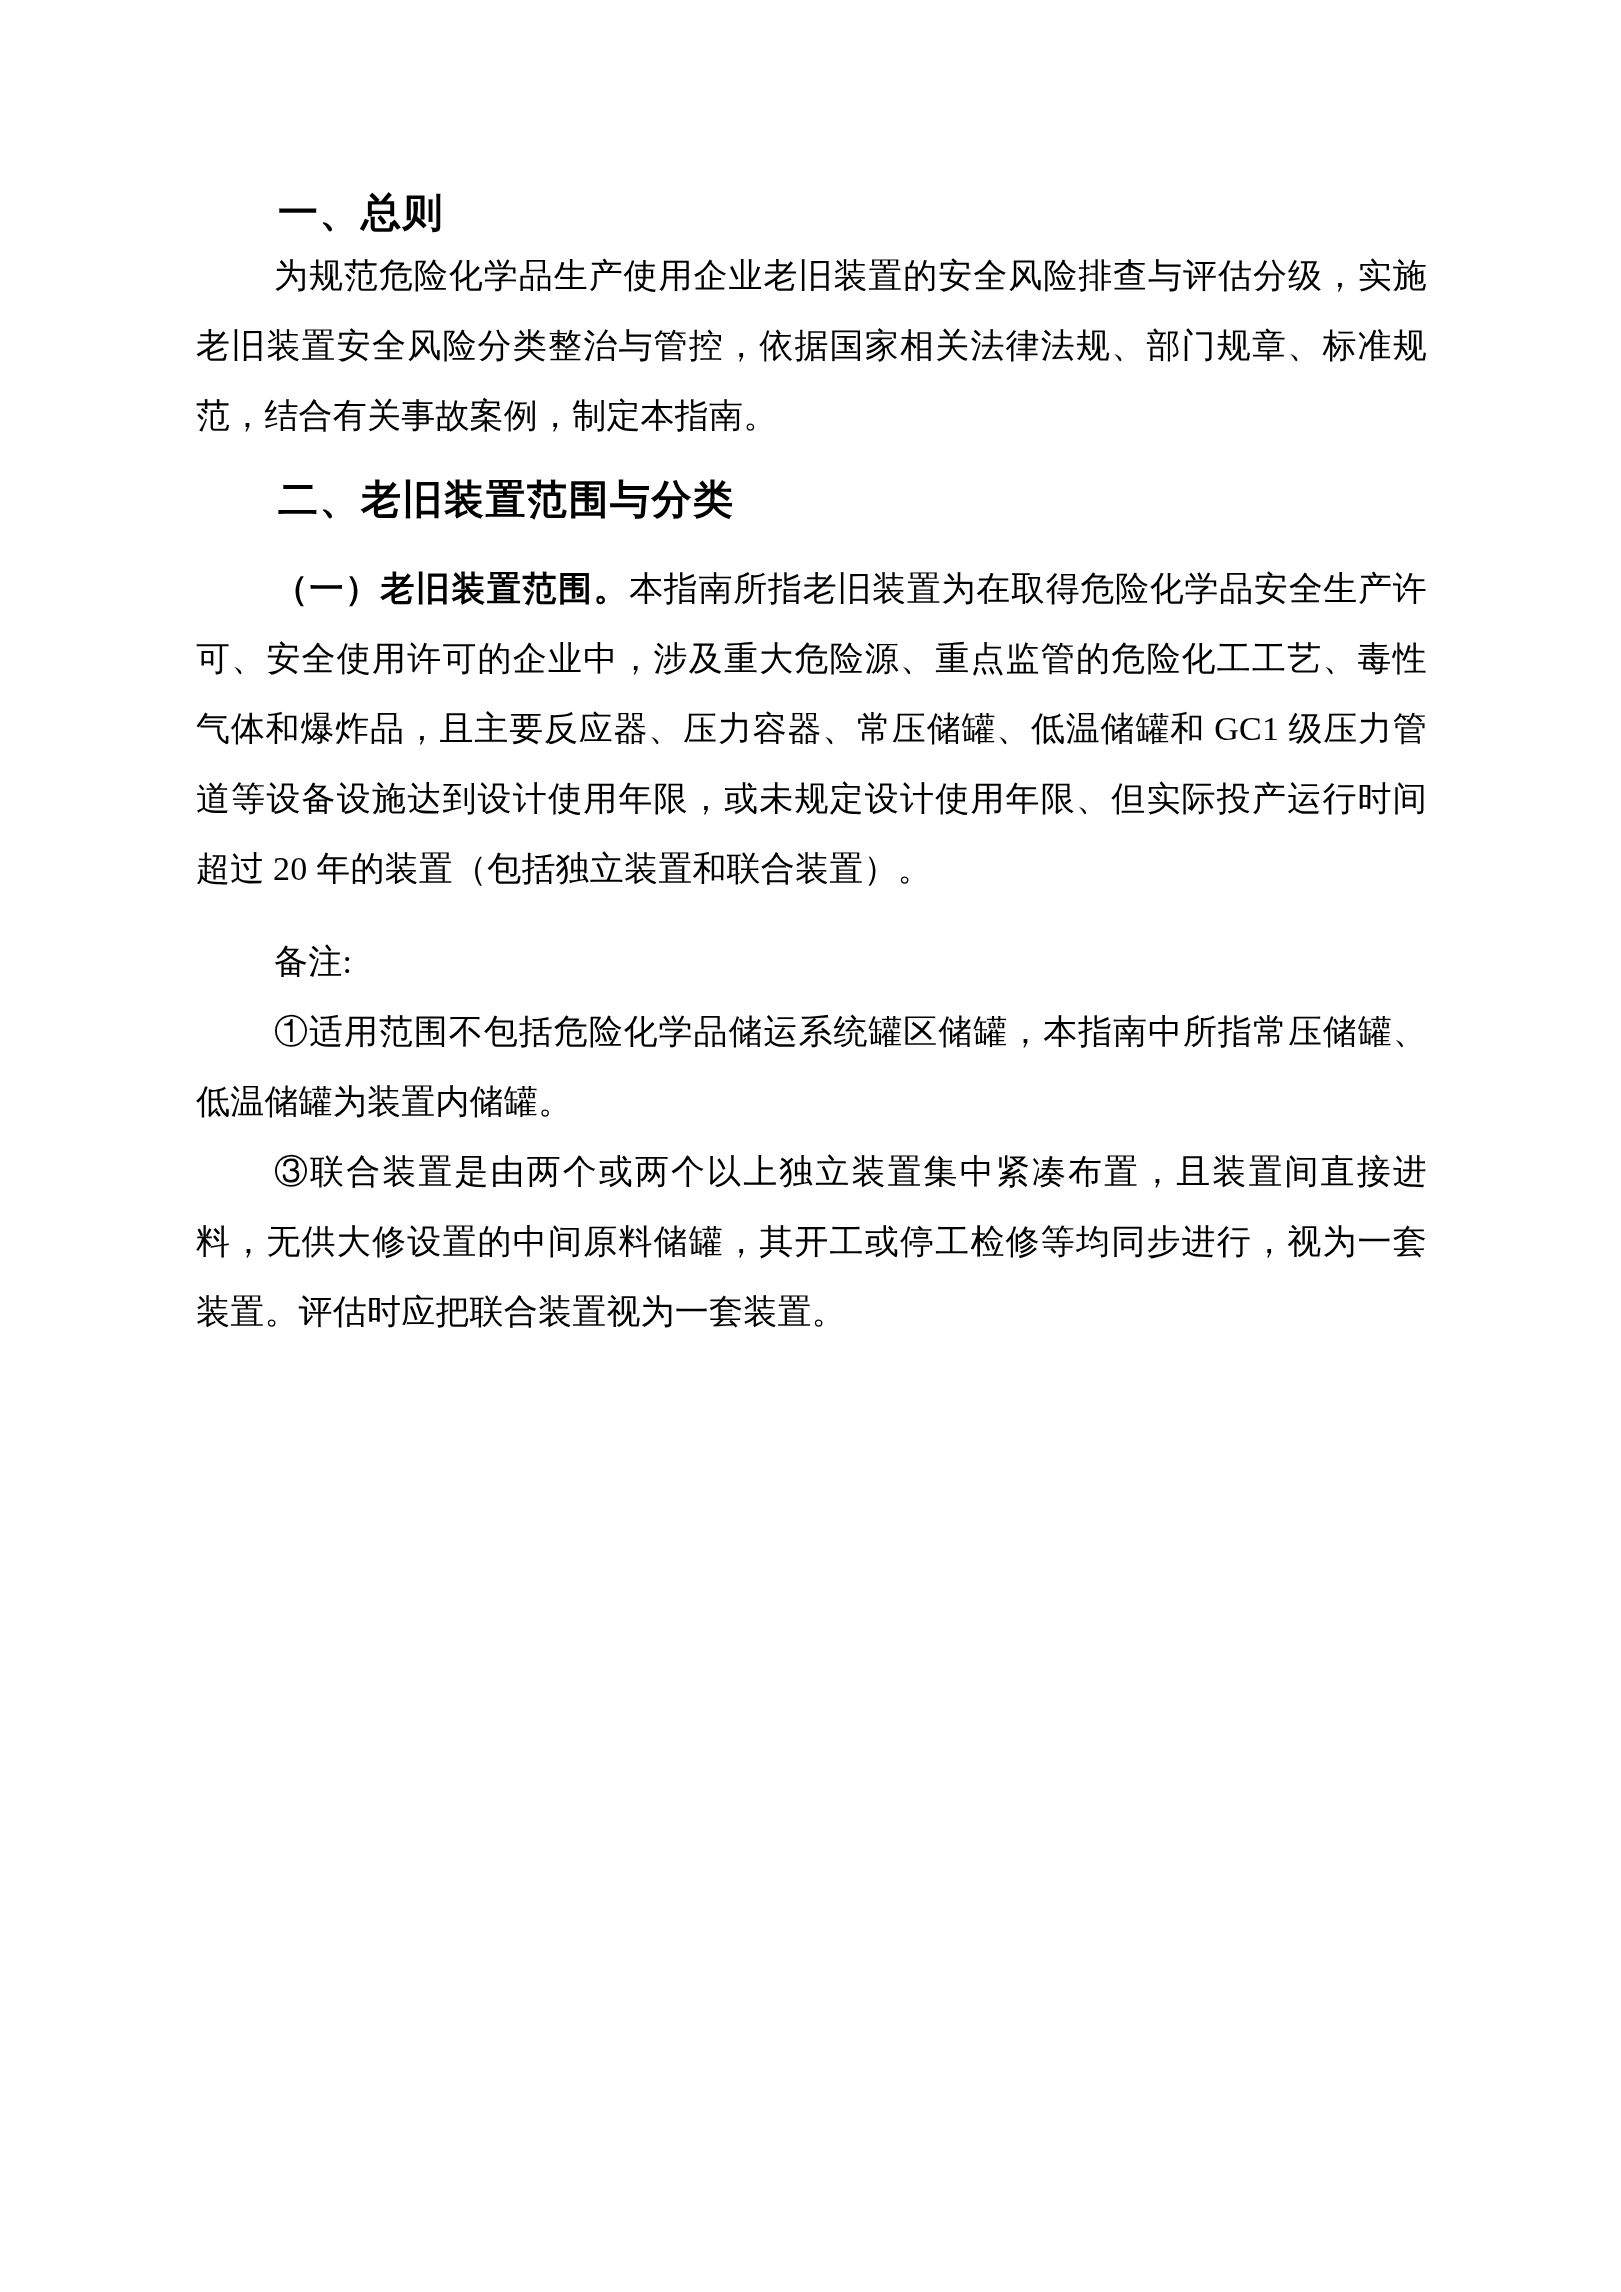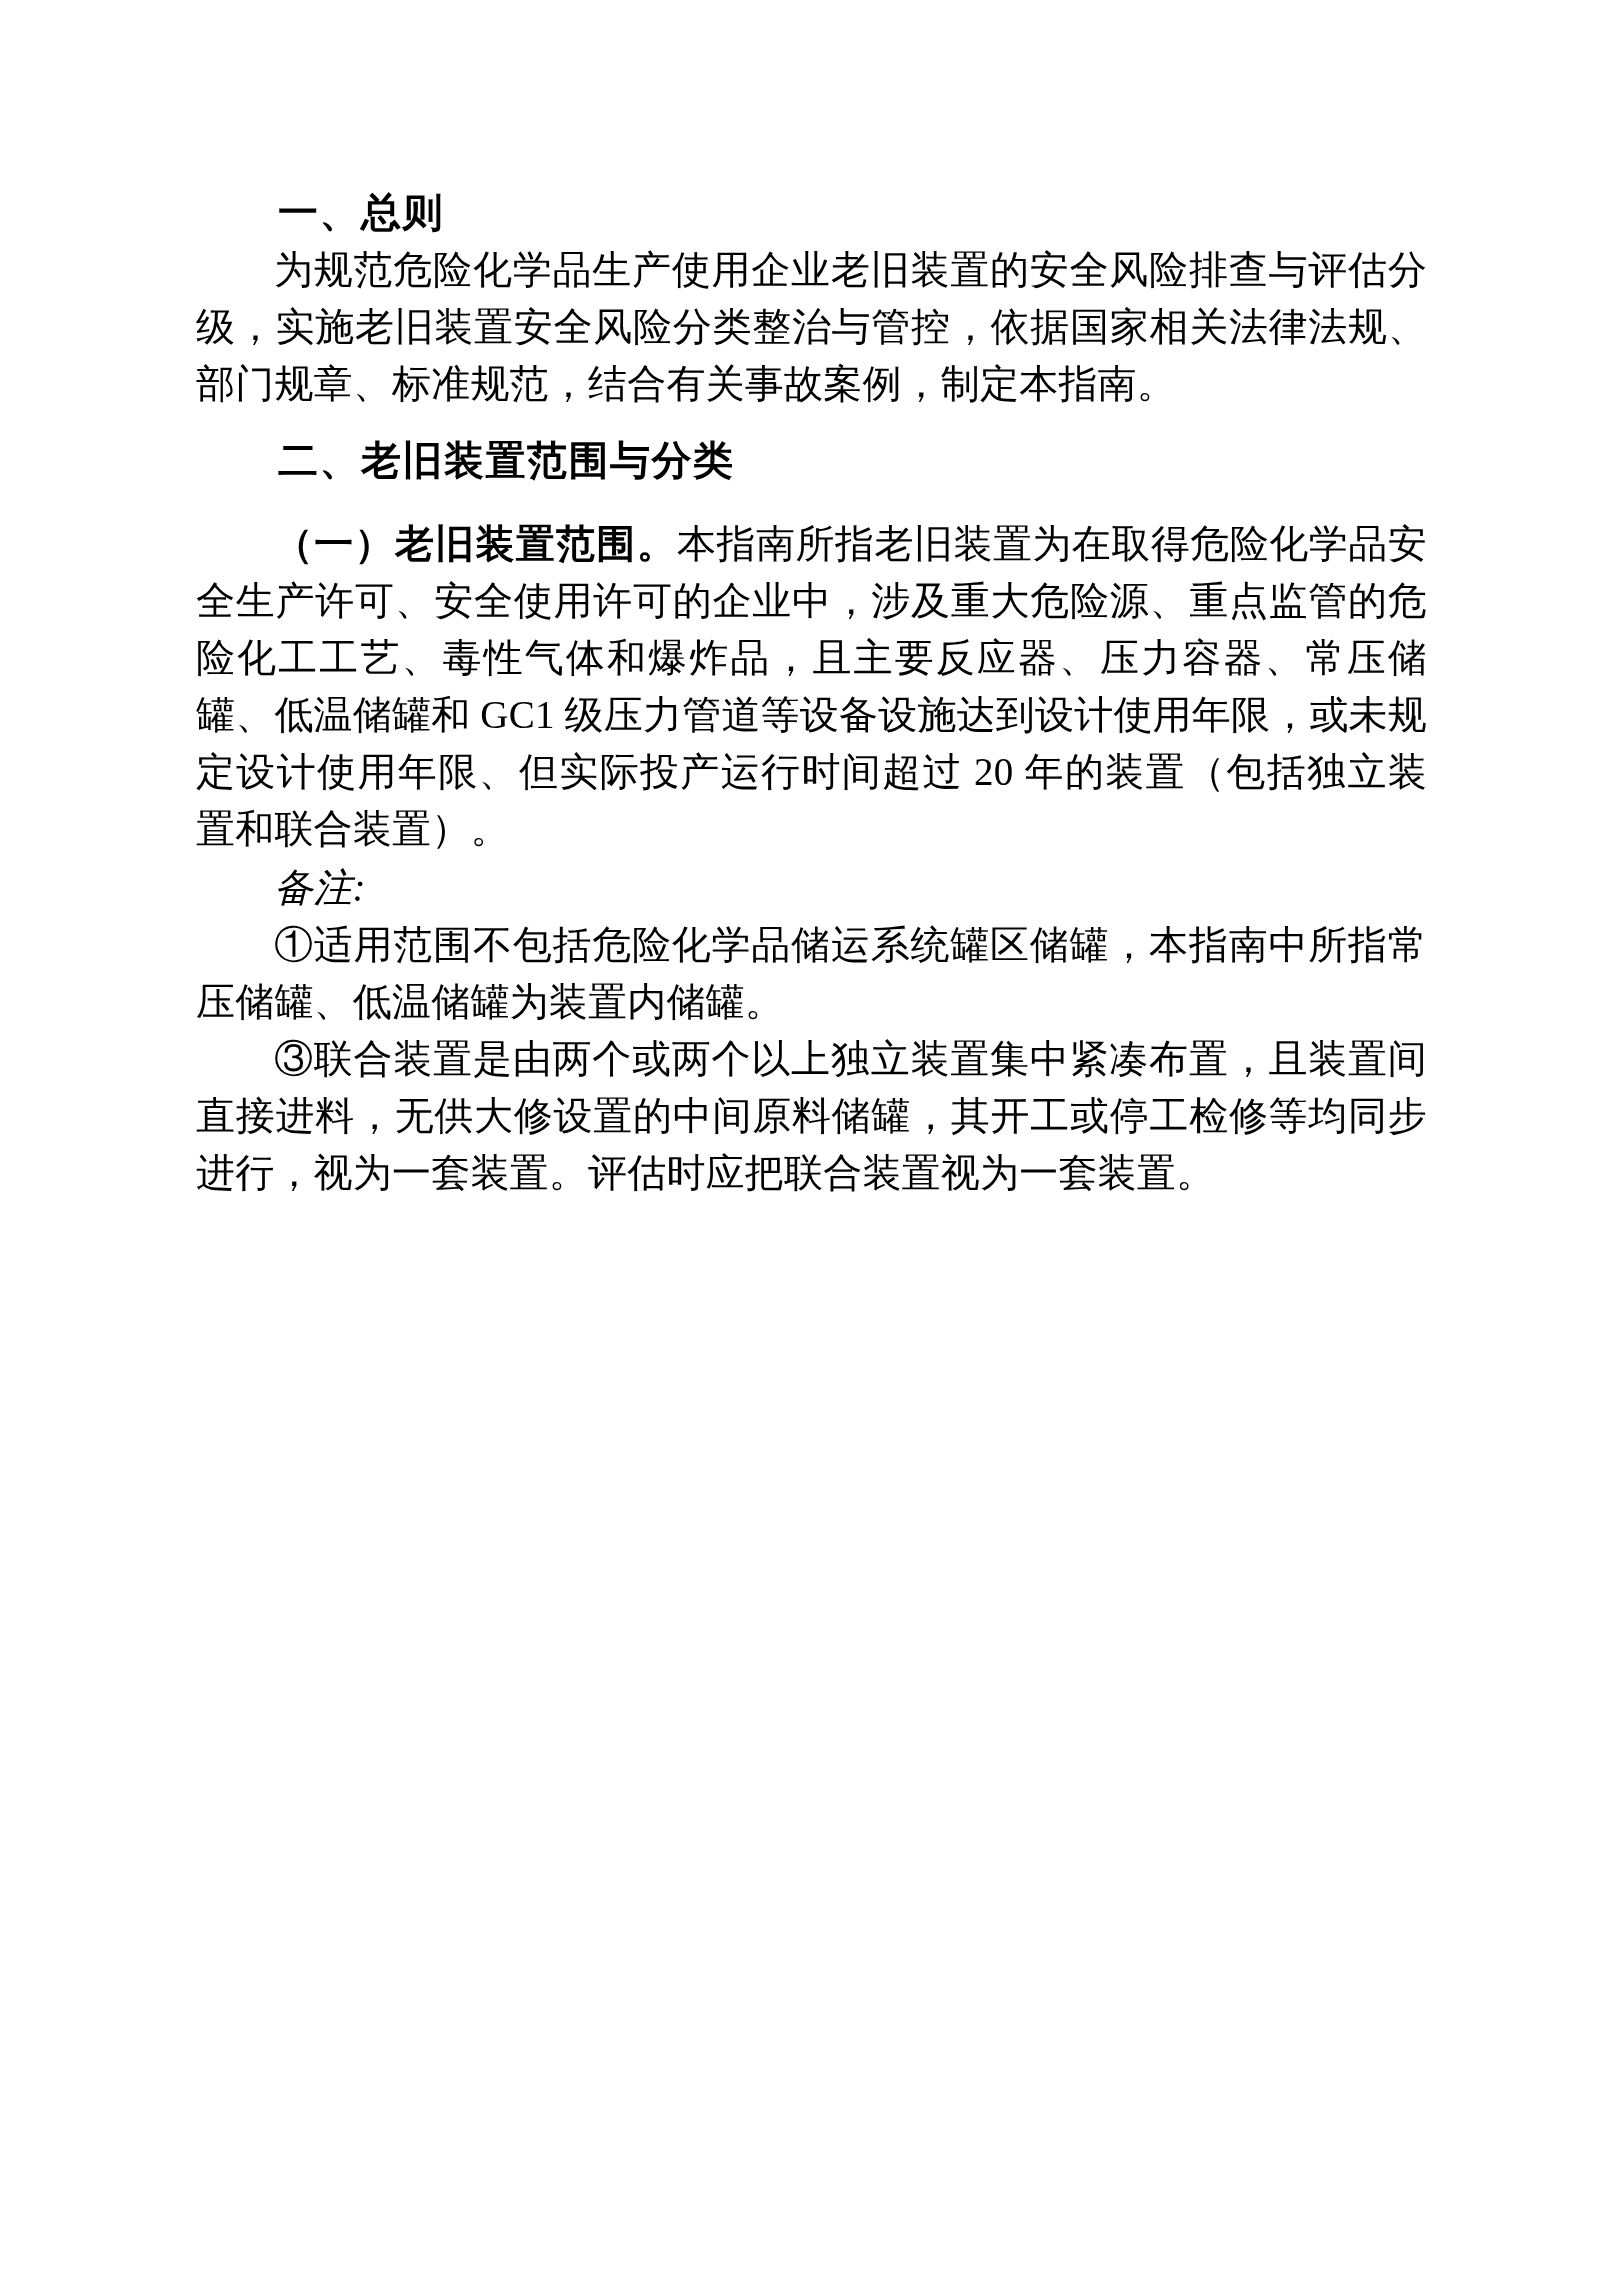--- a/index.html
+++ b/index.html
@@ -35,32 +35,32 @@
     text-indent: 82px;
     margin: 0;
     padding: 0;
     white-space: nowrap;
   }
   .heading.h-first { margin-top: 0; }
   .heading.h-second { margin-top: 19.6px; }
   
   .para {
     font-family: "Liberation Serif", "DejaVu Serif", serif;
-    font-size: 39px;
-    line-height: 57px;
+    font-size: 34px;
+    line-height: 70px;
     letter-spacing: 0.2px;
     text-indent: 78px;
     margin: 0;
     padding: 0;
     text-align: justify;
     text-justify: inter-character;
     word-break: break-all;
   }
   .para.gap-top { margin-top: 26px; }
-  .para.gap-small { margin-top: 2px; font-style: italic; }
+  .para.gap-small { margin-top: 23px; }
   .lead {
     font-weight: bold;
     font-family: "Liberation Serif", "DejaVu Serif", serif;
     letter-spacing: 1px;
   }
   .page-number {
     position: absolute;
     left: 0;
     right: 0;
     top: 2044px;

